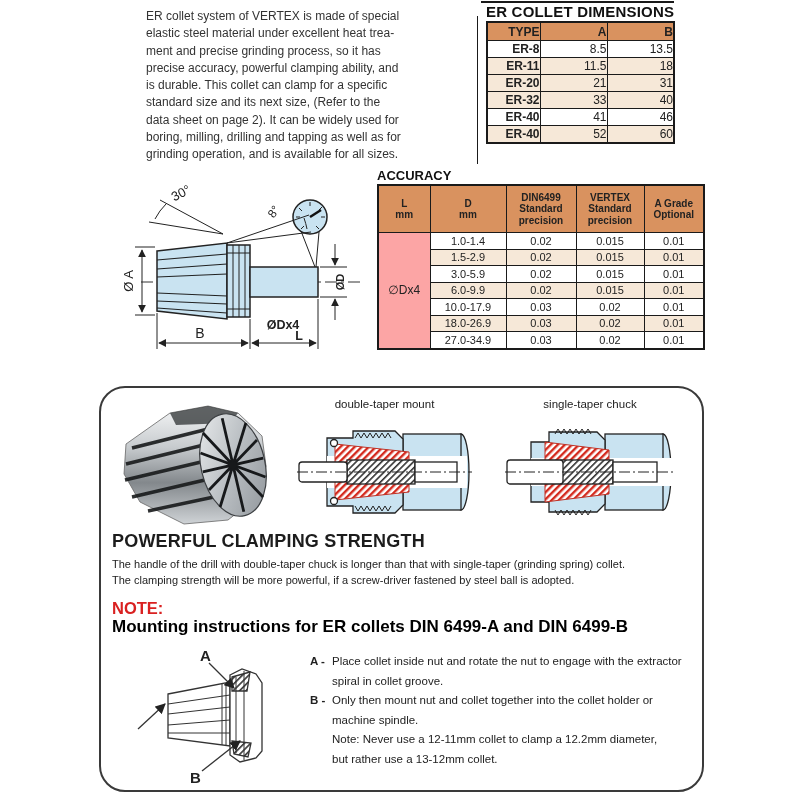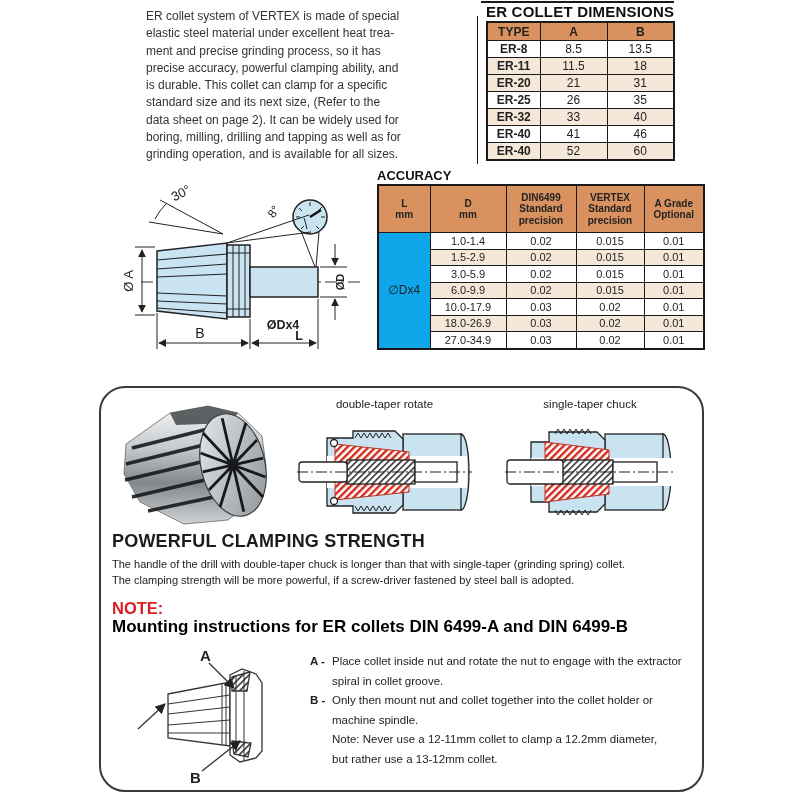--- a/index.html
+++ b/index.html
@@ -10,32 +10,32 @@
   .preline{white-space:pre-line;}
 
   #intro{left:146px;top:8px;width:345px;font-size:12px;line-height:17.3px;color:#333;}
   #col-divider{left:477px;top:16px;width:1px;height:148px;background:#1a1a1a;}
   #top-rule{left:481px;top:1px;width:193px;height:2px;background:#1a1a1a;}
 
   #dim-title{left:486px;top:3px;font-size:15px;font-weight:bold;color:#111;letter-spacing:0.2px;}
   table{border-collapse:collapse;}
   #dim-table{left:486px;top:21px;}
   #dim-table table{border:2px solid #1a1a1a;}
-  #dim-table th,#dim-table td{border:1px solid #1a1a1a;font-size:12px;text-align:center;height:16px;padding:0;color:#222;}
+  #dim-table th,#dim-table td{border:1px solid #1a1a1a;font-size:12px;text-align:right;height:16px;padding:0;color:#222;}
   #dim-table th{background:var(--header_orange,#d9925f);font-weight:bold;height:17px;}
   #dim-table td.t{font-weight:bold;}
   tr.alt td{background:var(--row_tan,#f6e8d8);}
 
   #acc-title{left:377px;top:168px;font-size:13px;font-weight:bold;color:#111;}
   #acc-table{left:377px;top:184px;}
   #acc-table table{border:2px solid #1a1a1a;}
   #acc-table th,#acc-table td{border:1px solid #1a1a1a;text-align:center;padding:0;color:#222;}
   #acc-table th{background:var(--header_orange,#d9925f);font-size:10px;line-height:11.5px;font-weight:bold;height:46px;white-space:pre-line;}
   #acc-table td{font-size:11px;height:15.5px;}
-  #acc-table td.lcell{font-size:12px;background:#0ea5e9;}
+  #acc-table td.lcell{font-size:12px;background:#fca5a5;}
   #acc-foot{left:378px;top:340px;font-size:11.5px;color:#222;}
 
   #round-box{left:99px;top:386px;width:601px;height:402px;border:2px solid #3a3a3a;border-radius:26px;}
   .chucklabel{top:398px;font-size:11.5px;color:#222;text-align:center;}
   #dbl-label{left:297px;width:175px;}
   #sgl-label{left:505px;width:170px;}
 
   #clamp-heading{left:112px;top:531px;font-size:18px;font-weight:bold;color:#1c1c1c;letter-spacing:0.2px;}
   #clamp-body{left:112px;top:557px;font-size:11px;line-height:15.5px;color:#222;}
   #note-label{left:112px;top:599px;font-size:16.5px;font-weight:bold;color:var(--note_red,#d92121);}
@@ -111,25 +111,20 @@
           </tr>
       <tr class="alt">
             <td class="t">ER-11</td>
             <td>11.5</td>
             <td>18</td>
           </tr>
       <tr class="alt">
             <td class="t">ER-20</td>
             <td>21</td>
             <td>31</td>
-          </tr>
-      <tr>
-            <td class="t">ER-25</td>
-            <td>26</td>
-            <td>35</td>
           </tr>
       <tr class="alt">
             <td class="t">ER-32</td>
             <td>33</td>
             <td>40</td>
           </tr>
       <tr>
             <td class="t">ER-40</td>
             <td>41</td>
             <td>46</td>
@@ -253,21 +248,21 @@
     <polygon points="14,44 58,13 96,6 126,13 150,36 154,66 144,98 116,120 72,124 28,102 12,74" fill="url(#metal)" stroke="#666" stroke-width="0.8"></polygon>
     <path d="M58,13 L96,6 L126,13 L118,23 L64,25 Z" fill="#2e3133" opacity="0.75"></path>
     <path d="M20,48 L108,26 M14,64 L104,42 M13,80 L106,58 M20,97 L110,76 M36,111 L116,94" stroke="#17191b" stroke-width="3.4" opacity="0.9" fill="none"></path>
     <g transform="rotate(-13 121 65)">
       <ellipse cx="121" cy="65" rx="32" ry="52" fill="url(#metal2)" stroke="#3c3f42" stroke-width="1.2"></ellipse>
       <path d="M121,17 L121,113 M99,27 L143,103 M92,46 L150,84 M90,65 L152,65 M92,84 L150,46 M99,103 L143,27" stroke="#17191b" stroke-width="2.8"></path>
       <circle cx="121" cy="65" r="4" fill="#17191b"></circle>
     </g>
   </svg>
 
-  <div class="abs chucklabel" id="dbl-label">double-taper rotate</div>
+  <div class="abs chucklabel" id="dbl-label">double-taper mount</div>
   <div class="abs chucklabel" id="sgl-label">single-taper chuck</div>
 
   <svg class="abs" style="left:297px;top:418px" width="175" height="108" viewBox="0 0 175 108">
     <g stroke="#222" stroke-width="1.3">
       <ellipse cx="164" cy="54" rx="8" ry="38" style="fill:var(--diagram_blue,#c9e3f1)"></ellipse>
       <rect x="106" y="16" width="58" height="76" style="fill:var(--diagram_blue,#c9e3f1)"></rect>
       <polygon points="30,20 56,20 56,13 98,13 106,21 106,87 98,95 56,95 56,88 30,88" style="fill:var(--diagram_blue,#c9e3f1)"></polygon>
       <rect x="30" y="38" width="140" height="32" fill="#fff" stroke="none"></rect>
       <polygon points="38,26 112,34 112,74 38,82" fill="url(#redH)" stroke="#c03024" stroke-width="1"></polygon>
       <rect x="50" y="42" width="68" height="24" fill="url(#blkH)"></rect>

